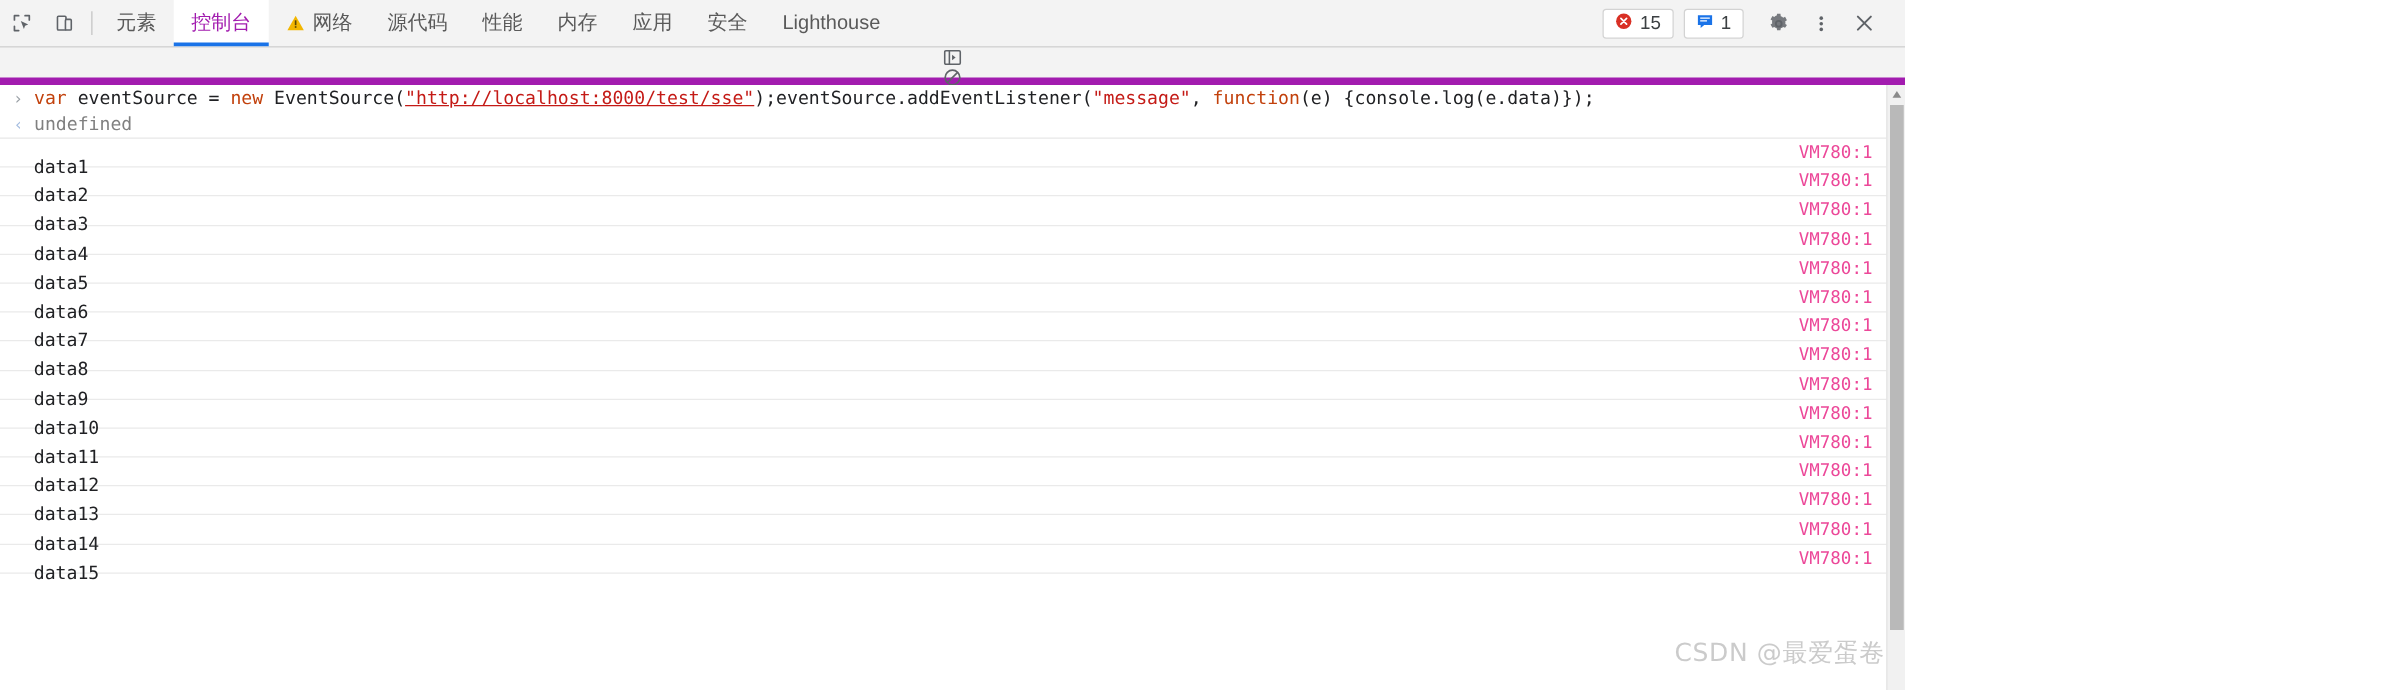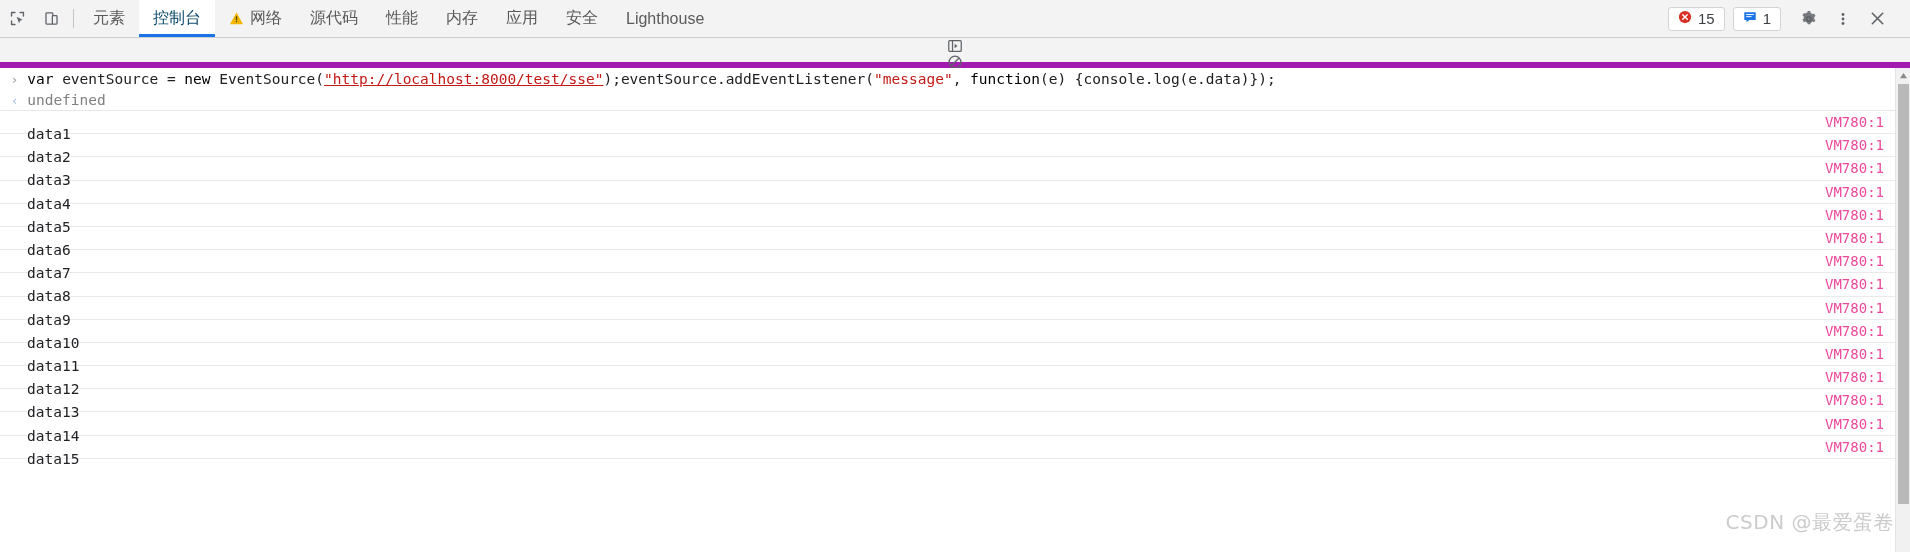--- a/index.html
+++ b/index.html
@@ -8,21 +8,21 @@
     background: #ffffff;
   }
   body {
     width: 1910px;
     height: 552px;
     overflow: hidden;
     font-family: "Liberation Sans", sans-serif;
     -webkit-font-smoothing: antialiased;
   }
   .devtools {
-    width: 1910px;
+    width: 1524px;
     height: 552px;
     position: relative;
     display: flex;
     flex-direction: column;
     background: #ffffff;
   }
 
   
   .tabbar {
     height: 38px;
@@ -56,21 +56,21 @@
     font-size: 16px;
     color: #5a5a5a;
     cursor: pointer;
     position: relative;
     white-space: nowrap;
     box-sizing: border-box;
   }
   .tab.cjk { font-family: "DejaVu Sans", "Liberation Sans", sans-serif; }
   .tab.active {
     background: #ffffff;
-    color: #0c4a6e;
+    color: #a21caf;
   }
   .tab.active::after {
     content: "";
     position: absolute;
     left: 0; right: 0; bottom: 0;
     height: 3px;
     background: #1a73e8;
   }
   .tab .warn-ico { margin-right: 6px; display: inline-flex; }
   .tab .flask-ico { margin-left: 7px; display: inline-flex; }
@@ -226,21 +226,21 @@
     font-size: 13px;
     flex: 0 0 auto;
   }
   .arrow-out {
     color: #a5bde0;
     margin-right: 10px;
     font-family: "DejaVu Sans", sans-serif;
     font-size: 13px;
     flex: 0 0 auto;
   }
-  .kw { color: #000000; }
+  .kw { color: #c2410c; }
   .str { color: #c41a16; }
   .str-link { color: #c41a16; text-decoration: underline; cursor: pointer; }
   .plain { color: #202124; }
 
   .data-row {
     height: 23.2px;
     border-bottom: 1px solid #eaeaea;
     padding-left: 27px;
     padding-right: 26px;
     display: flex;

